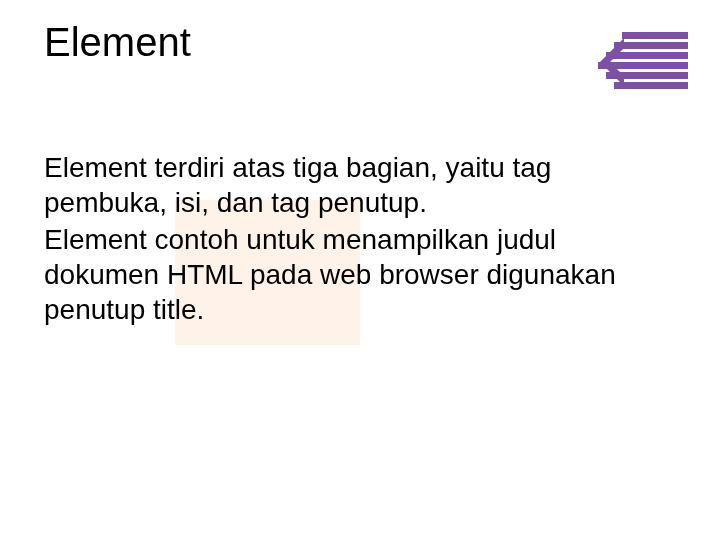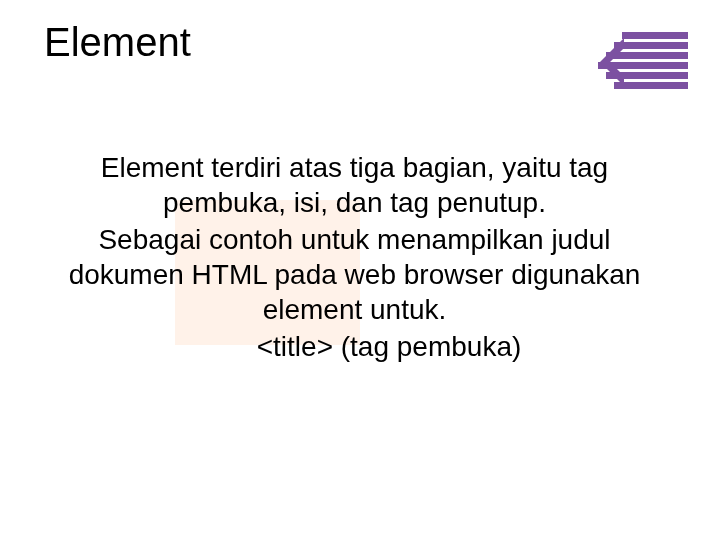--- a/index.html
+++ b/index.html
@@ -37,22 +37,21 @@
   .body {
     position: absolute;
     left: 44px;
     top: 150px;
     width: 610px;
     font-size: 28px;
     line-height: 1.25;
     color: #000000;
   }
   .body p {
-    margin: 0 0 2px 11px;
-    text-align: center;
+    margin: 0 0 2px 0;
   }
   .indent1 {
     margin-left: 80px !important;
   }
   .indent2 {
     margin-left: 120px !important;
   }
   
   .accent {
     position: absolute;
@@ -86,18 +85,17 @@
     </svg>
   </div>
 
   <div class="accent"></div>
 
   <div class="body">
     <p>
       <span>Element terdiri atas tiga bagian, yaitu </span><span>tag pembuka, isi, dan tag penutup.</span>
     </p>
     <p>
-      <span>Sebagai contoh untuk menampilkan judul dokumen HTML pada web browser digunakan </span><span>element untuk.</span>
+      <span>Element contoh untuk menampilkan judul dokumen HTML pada web browser digunakan </span><span>penutup title.</span>
     </p>
-    <p class="indent1">&lt;title&gt; (tag pembuka)</p>
   </div>
 
 </div>
 
 </body></html>

